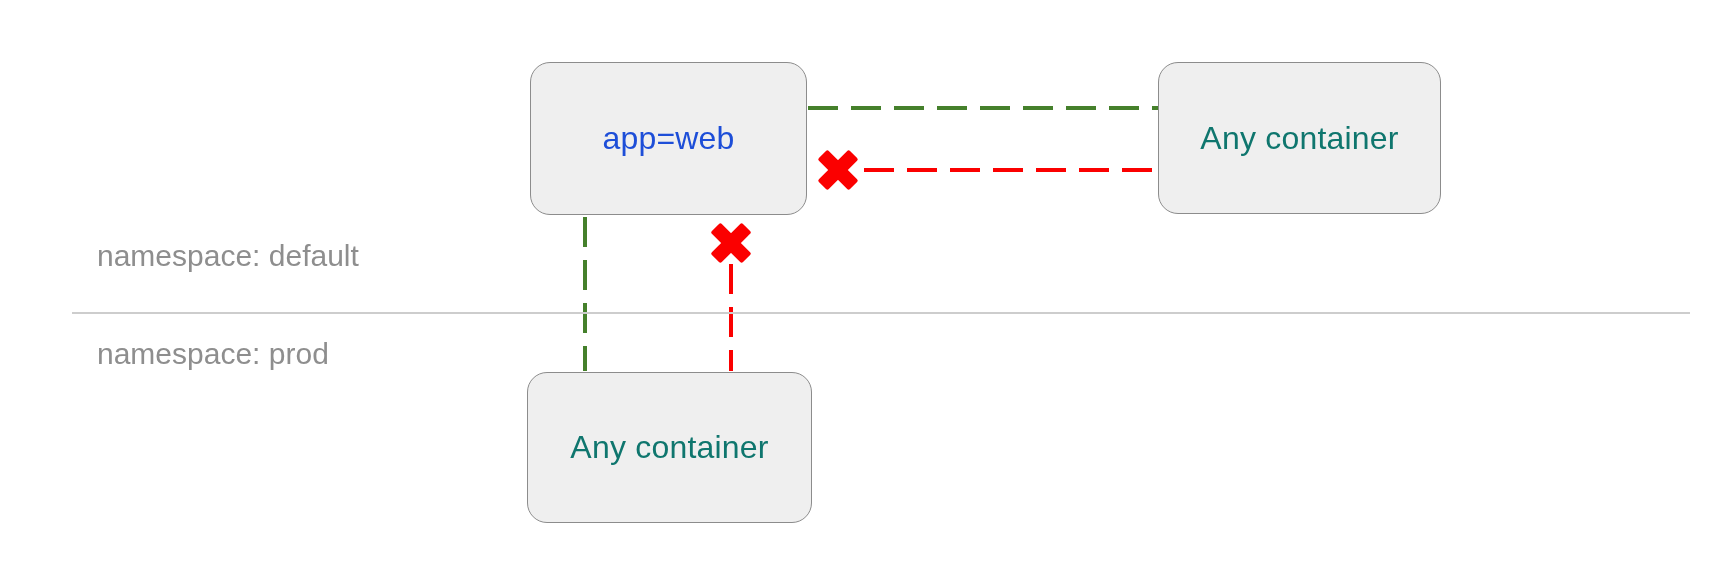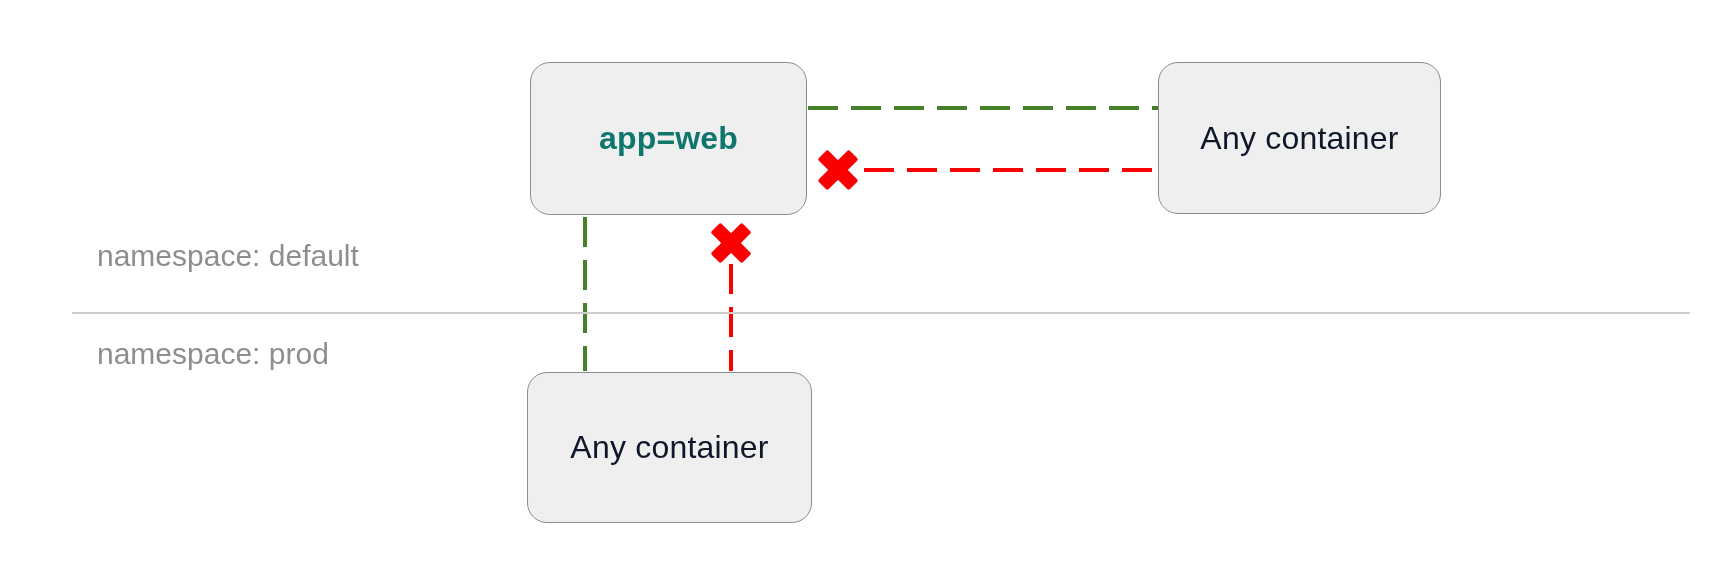--- a/index.html
+++ b/index.html
@@ -16,22 +16,22 @@
   }
   .node{
     position:absolute;
     background:#efefef;
     border:1px solid #8c8c8c;
     border-radius:20px;
     display:flex;align-items:center;justify-content:center;
     box-sizing:border-box;
   }
   .node-label{font-size:32px;letter-spacing:0.2px;}
-  .node-label.primary{color:#0f766e;font-weight:bold;}
-  .node-label.secondary{color:#0f172a;}
+  .node-label.primary{color:#1d4ed8;}
+  .node-label.secondary{color:#0f766e;}
   .node-app-web   {left:530px;top:62px; width:277px;height:153px;}
   .node-any-default{left:1158px;top:62px;width:283px;height:152px;}
   .node-any-prod  {left:527px;top:372px;width:285px;height:151px;}
   .ns-label{
     position:absolute;left:97px;
     font-size:30px;color:#8e8e8e;white-space:nowrap;
   }
   .ns-label-default{top:239px;}
   .ns-label-prod{top:337px;}
   .divider{

